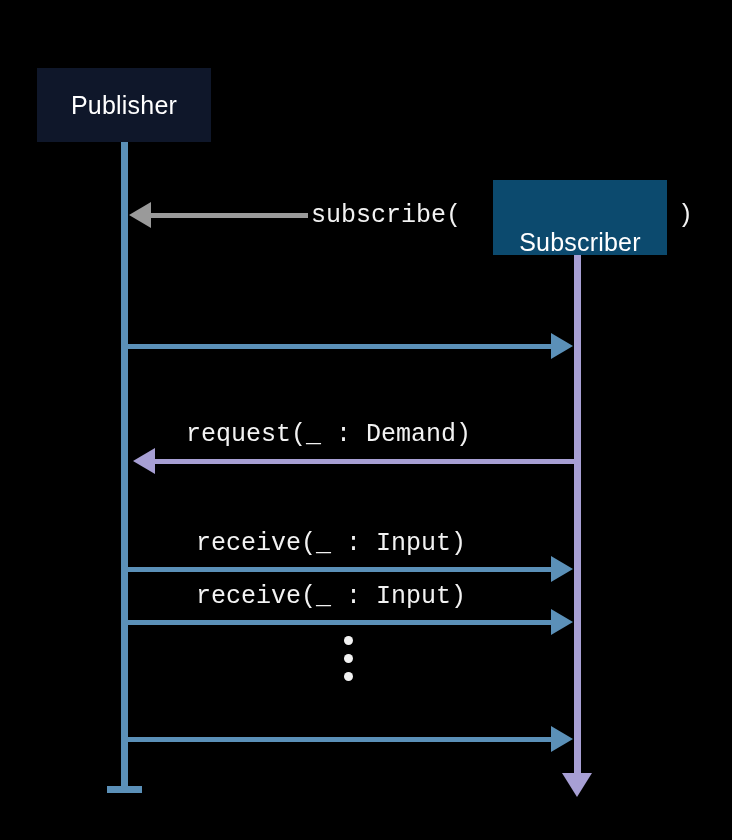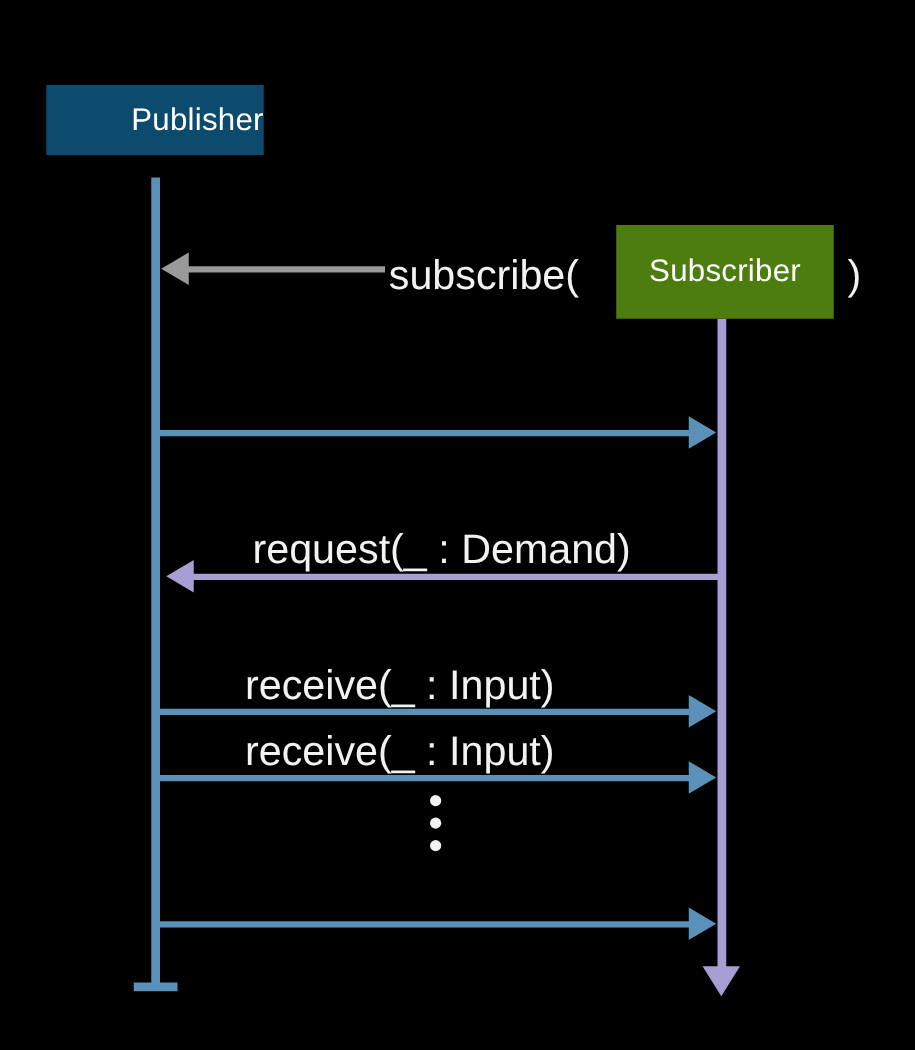--- a/index.html
+++ b/index.html
@@ -31,30 +31,30 @@
     font-size: 25px;
     letter-spacing: 0.2px;
     line-height: 1;
     box-sizing: border-box;
     z-index: 5;
   }
   #publisher-box {
     left: 37px;
     top: 68px;
     width: 174px;
-    height: 56px;
-    background: #0c4a6e;
-    justify-content: flex-end;
+    height: 74px;
+    background: #0f172a;
   }
   #subscriber-box {
     left: 493px;
     top: 180px;
     width: 174px;
     height: 75px;
-    background: #4d7c0f;
+    background: #0c4a6e;
+    align-items: flex-end;
   }
 
   
   .lifeline {
     position: absolute;
     width: 7px;
     z-index: 1;
   }
   #publisher-lifeline {
     left: 121px;
@@ -92,22 +92,22 @@
   }
 
   
   .message {
     position: absolute;
     z-index: 3;
   }
   .msg-label {
     position: absolute;
     color: #f2f2f2;
-    font-family: Liberation Sans, sans-serif;
-    font-size: 33px;
+    font-family: Liberation Mono, monospace;
+    font-size: 25px;
     line-height: 1;
     white-space: pre;
     z-index: 4;
   }
 
   
   .shaft {
     position: absolute;
     height: 5px;
   }
@@ -187,21 +187,21 @@
   <div class="message">
     <div class="shaft c-gray" style="left:140px; top:213px; width:168px;"></div>
     <div class="head-left h-gray-l" style="left:129px; top:202px;"></div>
   </div>
 
   <div class="message">
     <div class="shaft c-blue" style="left:125px; top:344px; width:428px;"></div>
     <div class="head-right h-blue-r" style="left:551px; top:333px;"></div>
   </div>
 
-  <div class="msg-label" style="left:186px; top:422px;margin-left:16px;">request(_ : Demand)</div>
+  <div class="msg-label" style="left:186px; top:422px;">request(_ : Demand)</div>
   <div class="message">
     <div class="shaft c-purple" style="left:146px; top:459px; width:432px;"></div>
     <div class="head-left h-purple-l" style="left:133px; top:448px;"></div>
   </div>
 
   <div class="msg-label" style="left:196px; top:531px;">receive(_ : Input)</div>
   <div class="message">
     <div class="shaft c-blue" style="left:125px; top:567px; width:428px;"></div>
     <div class="head-right h-blue-r" style="left:551px; top:556px;"></div>
   </div>

